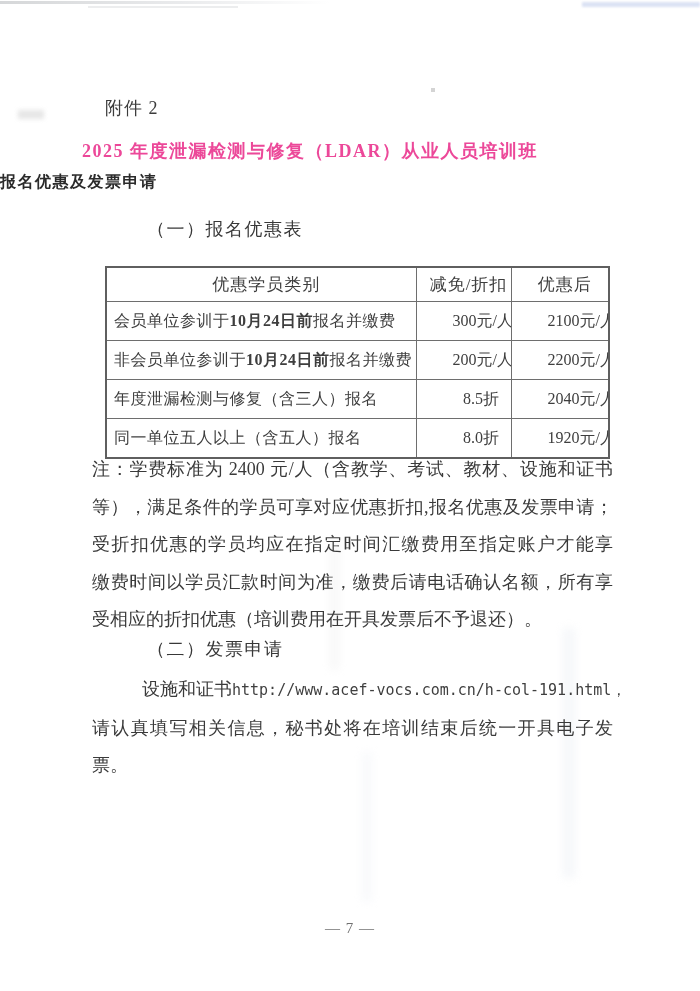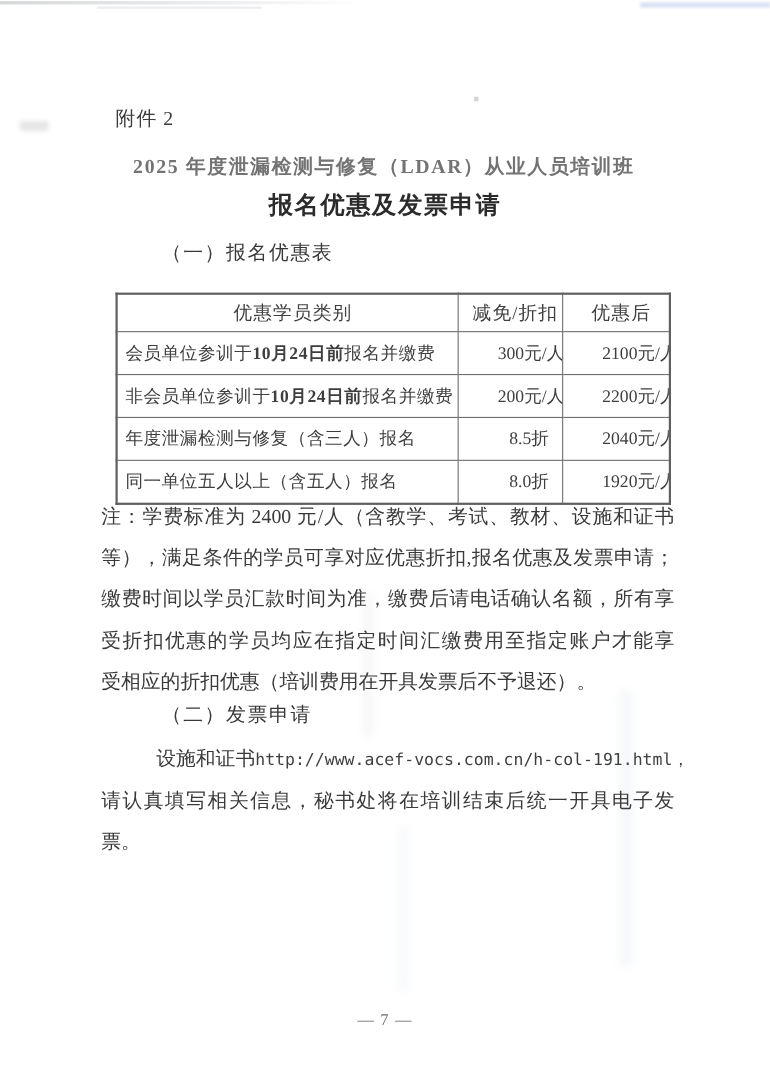--- a/index.html
+++ b/index.html
@@ -25,25 +25,25 @@
   .art-vstreak2  { left:330px; top:540px; width:9px; height:130px; background:#e2e2e2; opacity:.25; filter:blur(4px); }
   .art-vstreak3  { left:362px; top:752px; width:10px; height:150px; background:#e4e9f1; opacity:.25; filter:blur(4px); }
 
   .attachment-label {
     left:105px; top:96px;
     font-size:18px; letter-spacing:1px; color:#3c3c3c;
   }
   .title-line1 {
     left:0; top:139px; width:620px;
     text-align:center; font-size:18px; font-weight:700;
-    letter-spacing:1.5px; color:#737373;margin-left:39px;
+    letter-spacing:1.5px; color:#ec4899;
   }
   .title-line2 {
     left:0; top:172px; width:700px;
-    text-align:center; font-size:22px; font-weight:700;
+    font-size:16px; font-weight:700;
     letter-spacing:1.5px; color:#2b2b2b;
   }
   .section-heading {
     left:147px; font-size:18px; letter-spacing:1.5px; color:#383838;
   }
   .sec1 { top:217px; }
   .sec2 { top:637px; }
 
   table.price-table {
     position:absolute; left:105px; top:266px; width:503px;
@@ -139,22 +139,22 @@
       <td class="cell-cat"><span>同一单位五人以上（含五人）报名</span><span class="bold-date"></span><span></span></td>
       <td class="cell-mid">8.0折</td>
       <td class="cell-mid">1920元/人</td>
     </tr>
   </tbody>
     </table>
 
   <div class="abs note-block">
     <div class="jline">注：学费标准为 2400 元/人（含教学、考试、教材、设施和证书</div>
     <div class="jline">等），满足条件的学员可享对应优惠折扣,报名优惠及发票申请；</div>
+    <div class="jline">受折扣优惠的学员均应在指定时间汇缴费用至指定账户才能享</div>
     <div class="jline">缴费时间以学员汇款时间为准，缴费后请电话确认名额，所有享</div>
-    <div class="jline">受折扣优惠的学员均应在指定时间汇缴费用至指定账户才能享</div>
     <div class="jline-last">受相应的折扣优惠（培训费用在开具发票后不予退还）。</div>
   </div>
 
   <div class="abs section-heading sec2">（二）发票申请</div>
 
   <div class="abs invoice-block">
     <div class="invoice-first">
       <span>设施和证书</span><span class="invoice-url">http://www.acef-vocs.com.cn/h-col-191.html，</span>
     </div>
     <div class="jline">请认真填写相关信息，秘书处将在培训结束后统一开具电子发</div>

